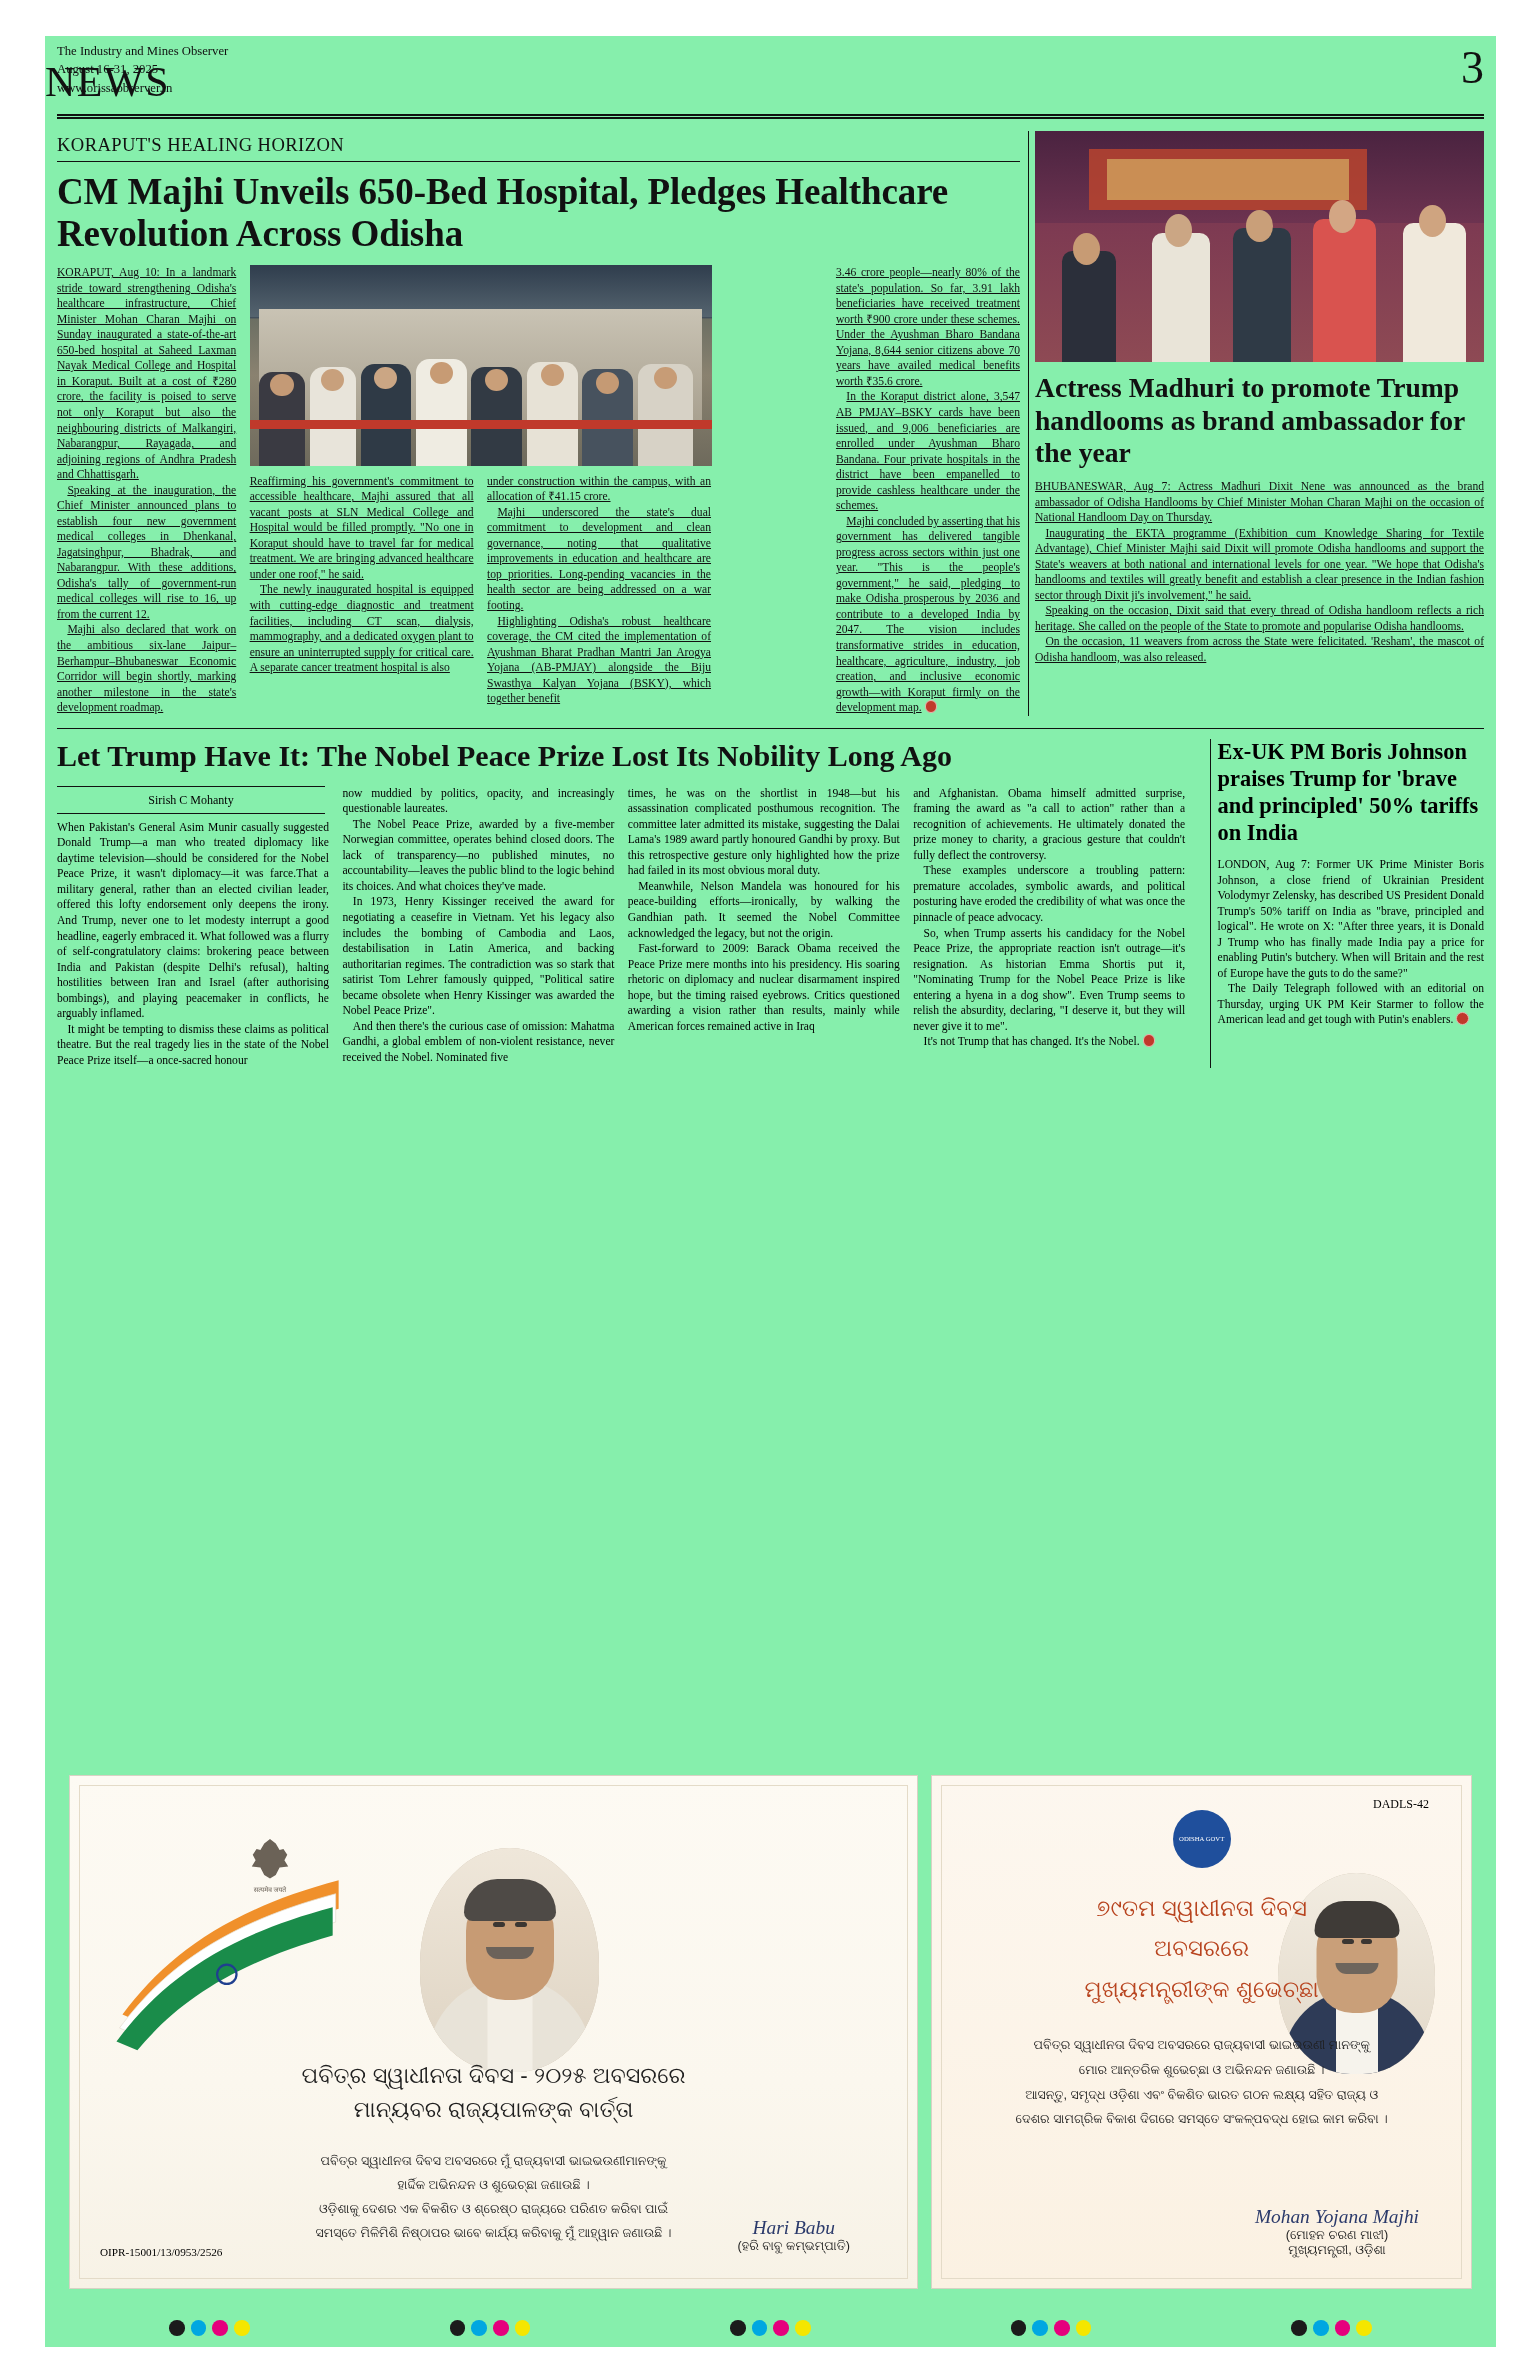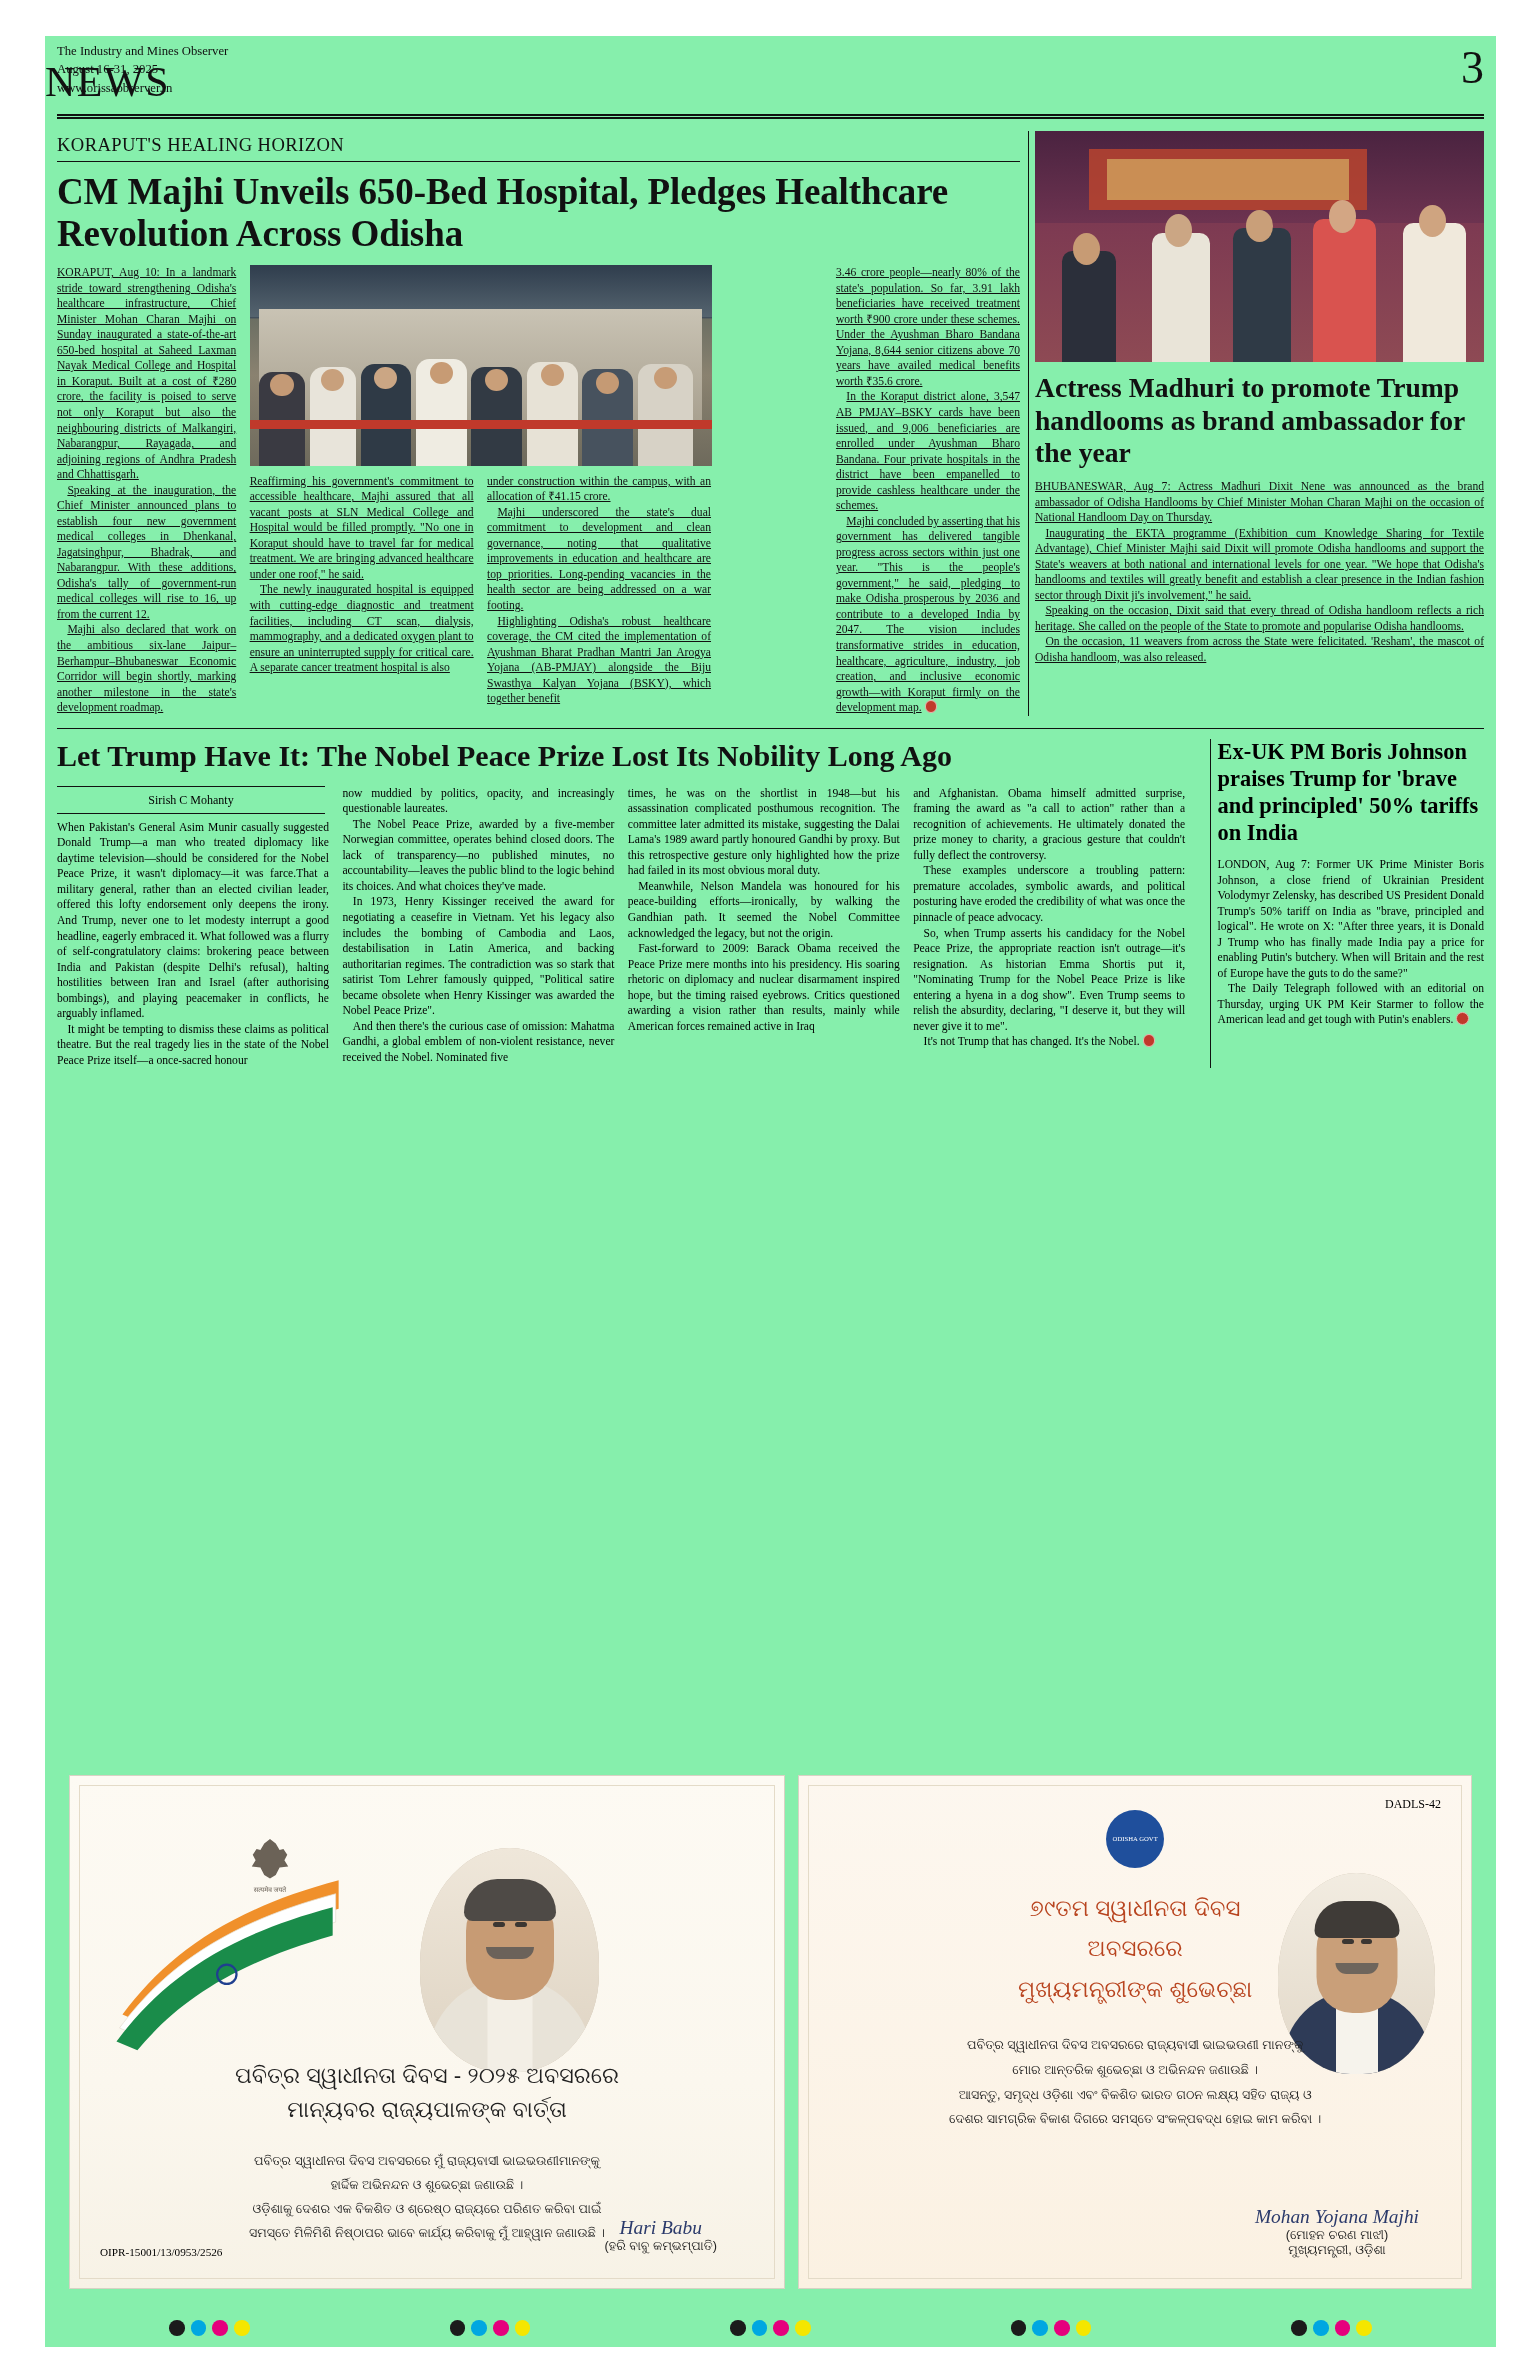--- a/index.html
+++ b/index.html
@@ -148,21 +148,21 @@
     width:12.7px;height:12.7px;border-radius:50%;
     background:#c0392b;
     border:1.5px solid #e8b4ae;
     vertical-align:-1.5px;
     margin-left:3px;
   }
 
   
   .ads { position:absolute; left:12px; right:12px; bottom:58px; height:514px; display:flex; gap:13.4px;}
   .ad { position:relative; overflow:hidden; border:0.7px solid #d8d2c4; }
-  .ad-left { width: 716px; background: linear-gradient(180deg,#fdfaf3 0%, #fbf7ee 60%, #f7f2e6 100%); }
+  .ad-left { width: 849px; background: linear-gradient(180deg,#fdfaf3 0%, #fbf7ee 60%, #f7f2e6 100%); }
   .ad-right { flex:1; background: linear-gradient(180deg,#fdf7ef 0%, #fbf1e2 100%); }
 
   .ad-inner { position:absolute; inset:9px; border:0.7px solid #e4dbc8; }
 
   .tricolor {
     position:absolute; left:45px; top:52px; width:246px; height:224px;
   }
 
   .emblem {
     position:absolute; width:48px; height:60px;
@@ -195,21 +195,21 @@
     position:absolute; left:45px; right:45px; top:373px;
     text-align:center; font-size:12.7px; line-height:1.9;
     font-family:"Liberation Sans", sans-serif;
   }
   .ad-left .sign {
     position:absolute; right:67px; bottom:34px; text-align:center; font-size:12.7px;
     font-family:"Liberation Sans", sans-serif;
   }
   .ad-left .oipr { position:absolute; left:30px; bottom:30px; font-size:11.2px; font-family:"Liberation Serif", serif; }
 
-  .ad-right .code { position:absolute; right:30px; top:21px; font-size:12px; font-family:"Liberation Serif", serif;}
+  .ad-right .code { position:absolute; right:42px; top:21px; font-size:12px; font-family:"Liberation Serif", serif;}
   .ad-right .head2 {
     position:absolute; left:30px; right:30px; top:112px; text-align:center;
     color:#b8441f; font-size:23px; line-height:1.75;
     font-family:"Liberation Sans", sans-serif;
   }
   .ad-right .body2 {
     position:absolute; left:37px; right:37px; top:257px; text-align:center;
     font-size:12.7px; line-height:1.95;
     font-family:"Liberation Sans", sans-serif;
   }

